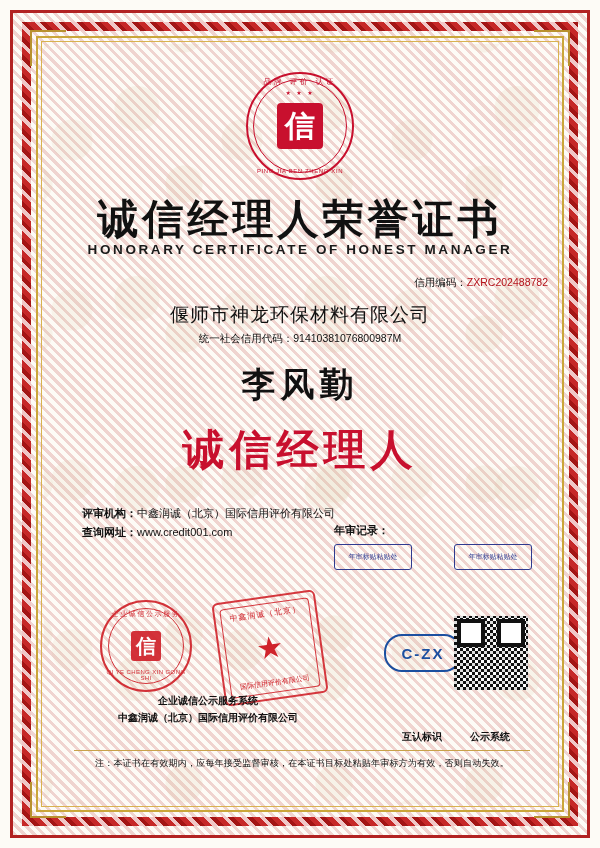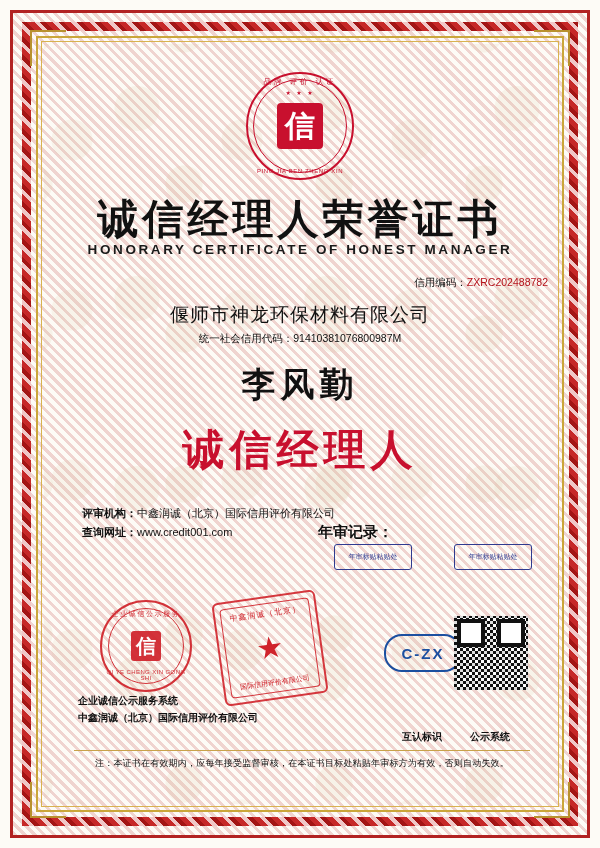--- a/index.html
+++ b/index.html
@@ -230,24 +230,24 @@
     font-family: "Liberation Sans", sans-serif;
     font-size: 11px;
     color: #111;
     line-height: 19px;
   }
   .details .row { white-space: nowrap; }
   .details .label { font-weight: bold; }
 
   .annual-review {
     position: absolute;
-    left: 274px;
+    left: 290px;
     top: 479px;
     font-family: "Liberation Sans", sans-serif;
-    font-size: 15px;
+    font-size: 11px;
     color: #111;
     font-weight: bold;
   }
   .stamp-slots {
     position: absolute;
     left: 290px;
     top: 500px;
     display: flex;
     gap: 42px;
   }
@@ -390,20 +390,21 @@
     left: 34px; right: 20px;
     top: 648px;
     font-family: "Liberation Sans", sans-serif;
     font-size: 10px;
     color: #111;
   }
   .cap-left {
     position: absolute;
     left: 0; top: 0;
     width: 260px;
+    text-align: center;
     line-height: 17px;
     font-weight: bold;
   }
   .cap-czx {
     position: absolute;
     left: 298px; top: 38px;
     width: 92px;
     text-align: center;
     font-weight: bold;
   }

